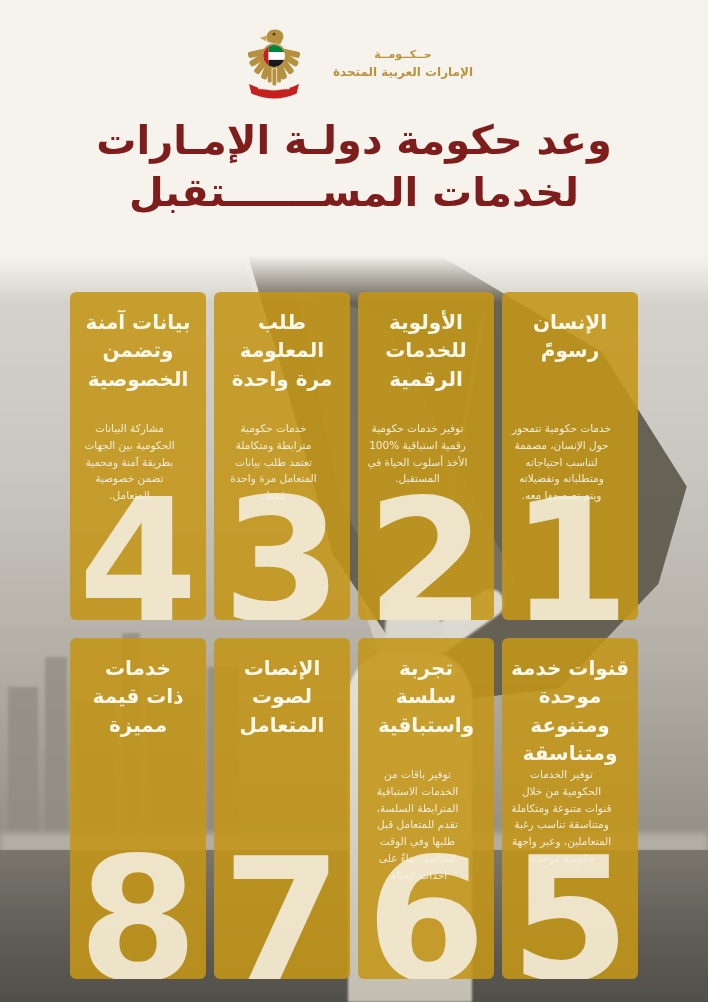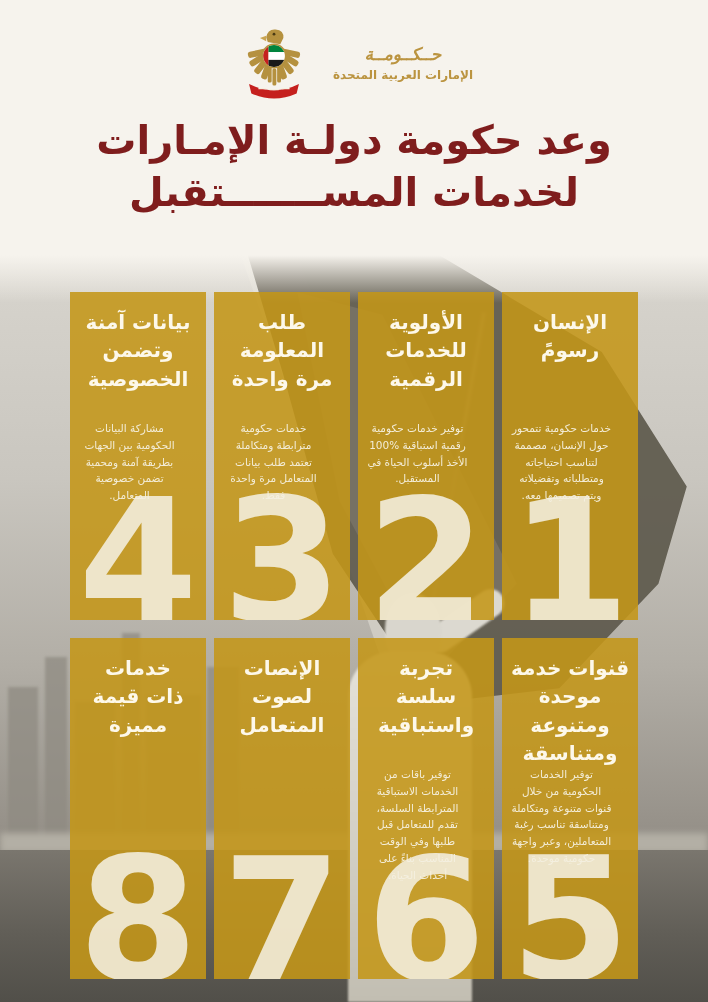--- a/index.html
+++ b/index.html
@@ -5,21 +5,21 @@
   * { margin:0; padding:0; box-sizing:border-box; }
   html,body { background:#ffffff; }
   body { width:708px; height:1002px; font-family:"DejaVu Sans", sans-serif; overflow:hidden; }
 
   .poster { position:relative; width:708px; height:1002px; background:#f6f3ed; overflow:hidden; }
 
   
   .header { position:absolute; top:0; left:0; width:708px; height:255px; z-index:3; }
   .logo-row { display:flex; direction:ltr; justify-content:center; align-items:center; gap:20px; padding-top:26px; }
   .logo-text { text-align:center; color:#bb9440; direction:rtl; }
-  .logo-text .gov { font-size:17px; font-weight:bold; letter-spacing:1px;font-style:italic; }
+  .logo-text .gov { font-size:11px; font-weight:bold; letter-spacing:1px; }
   .logo-text .uae { font-size:12px; font-weight:bold; margin-top:4px; }
   .main-title { margin-top:14px; text-align:center; color:#7f1d1d; font-weight:bold;
                 font-size:40px; line-height:1.3; white-space:pre-line; }
 
   
   .photo { position:absolute; left:0; top:255px; width:708px; height:747px; overflow:hidden; z-index:1; }
   .sky { position:absolute; inset:0;
          background:linear-gradient(180deg,#d8d5ce 0%,#c9c6bf 30%,#b2aea6 55%,#948f87 78%,#716e67 100%); }
   .flag-dark { position:absolute; left:0; top:0; width:708px; height:747px; background:#5e594d; opacity:.92;
          clip-path:polygon(35% 0,62% 0,85% 13%,97% 31%,93% 44%,79% 58%,61% 60%,47% 40%,40% 16%); filter:blur(2px); }
@@ -46,21 +46,21 @@
   .waterline { position:absolute; left:0; top:578px; width:708px; height:20px; background:#b3afa5; filter:blur(3px); }
   .sea { position:absolute; left:0; top:595px; width:708px; height:152px;
          background:linear-gradient(180deg,#7a766e 0%,#615e57 55%,#514f49 100%); }
   .fade-top { position:absolute; left:0; top:0; width:708px; height:48px;
          background:linear-gradient(180deg,#f6f3ed 0%,rgba(246,243,237,0) 100%); }
 
   
   .grid { position:absolute; left:70px; top:292px; width:568px; z-index:2;
           display:grid; grid-template-columns:repeat(4,136px); grid-template-rows:328px 341px;
           column-gap:8px; row-gap:18px; direction:rtl; }
-  .card { position:relative; overflow:hidden; background:rgba(196,150,24,0.88); }
+  .card { position:relative; overflow:hidden; background:rgba(196,150,24,0.88);border-radius:6px; }
   .card-title { position:absolute; top:16px; right:8px; left:8px; text-align:center;
           color:#fdf8ea; font-weight:bold; font-size:20px; line-height:1.42; white-space:pre-line; }
   .card-body { position:absolute; top:128px; right:26px; left:9px; text-align:center;
           color:#f3ecd6; font-size:10.5px; line-height:1.6; }
   .card-number { position:absolute; bottom:-28px; left:0; right:0; text-align:center; direction:ltr;
           font-size:172px; font-weight:bold; line-height:1; color:rgba(244,239,224,0.88); }
 </style>
 </head>
 <body>
 

